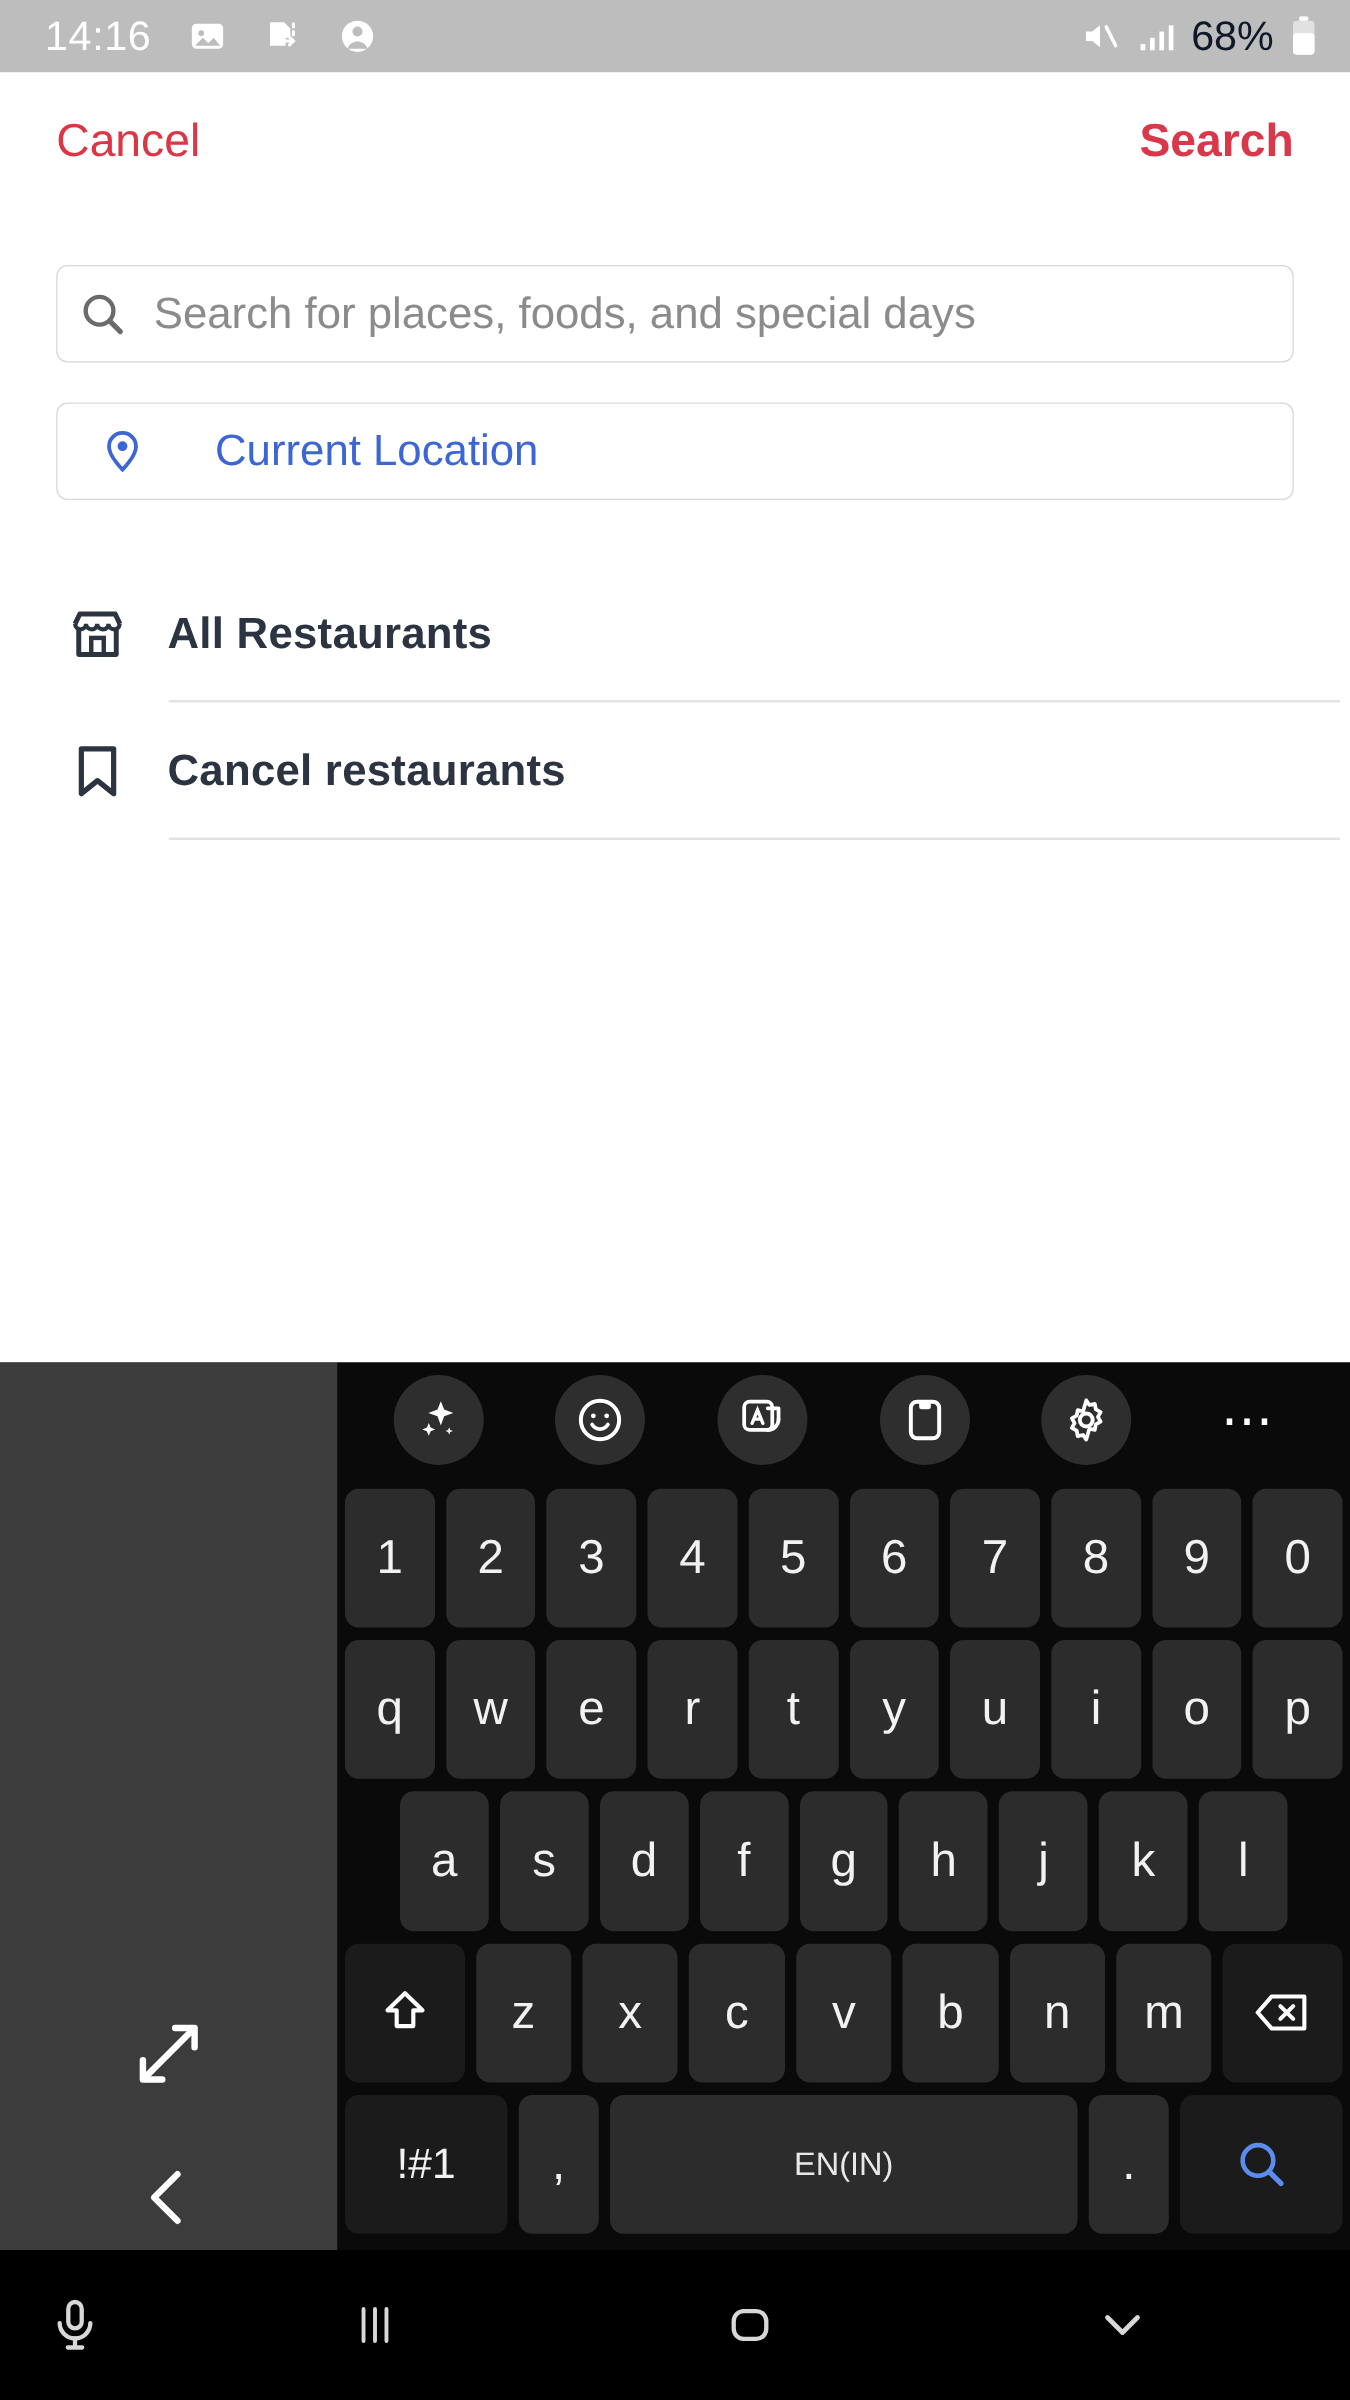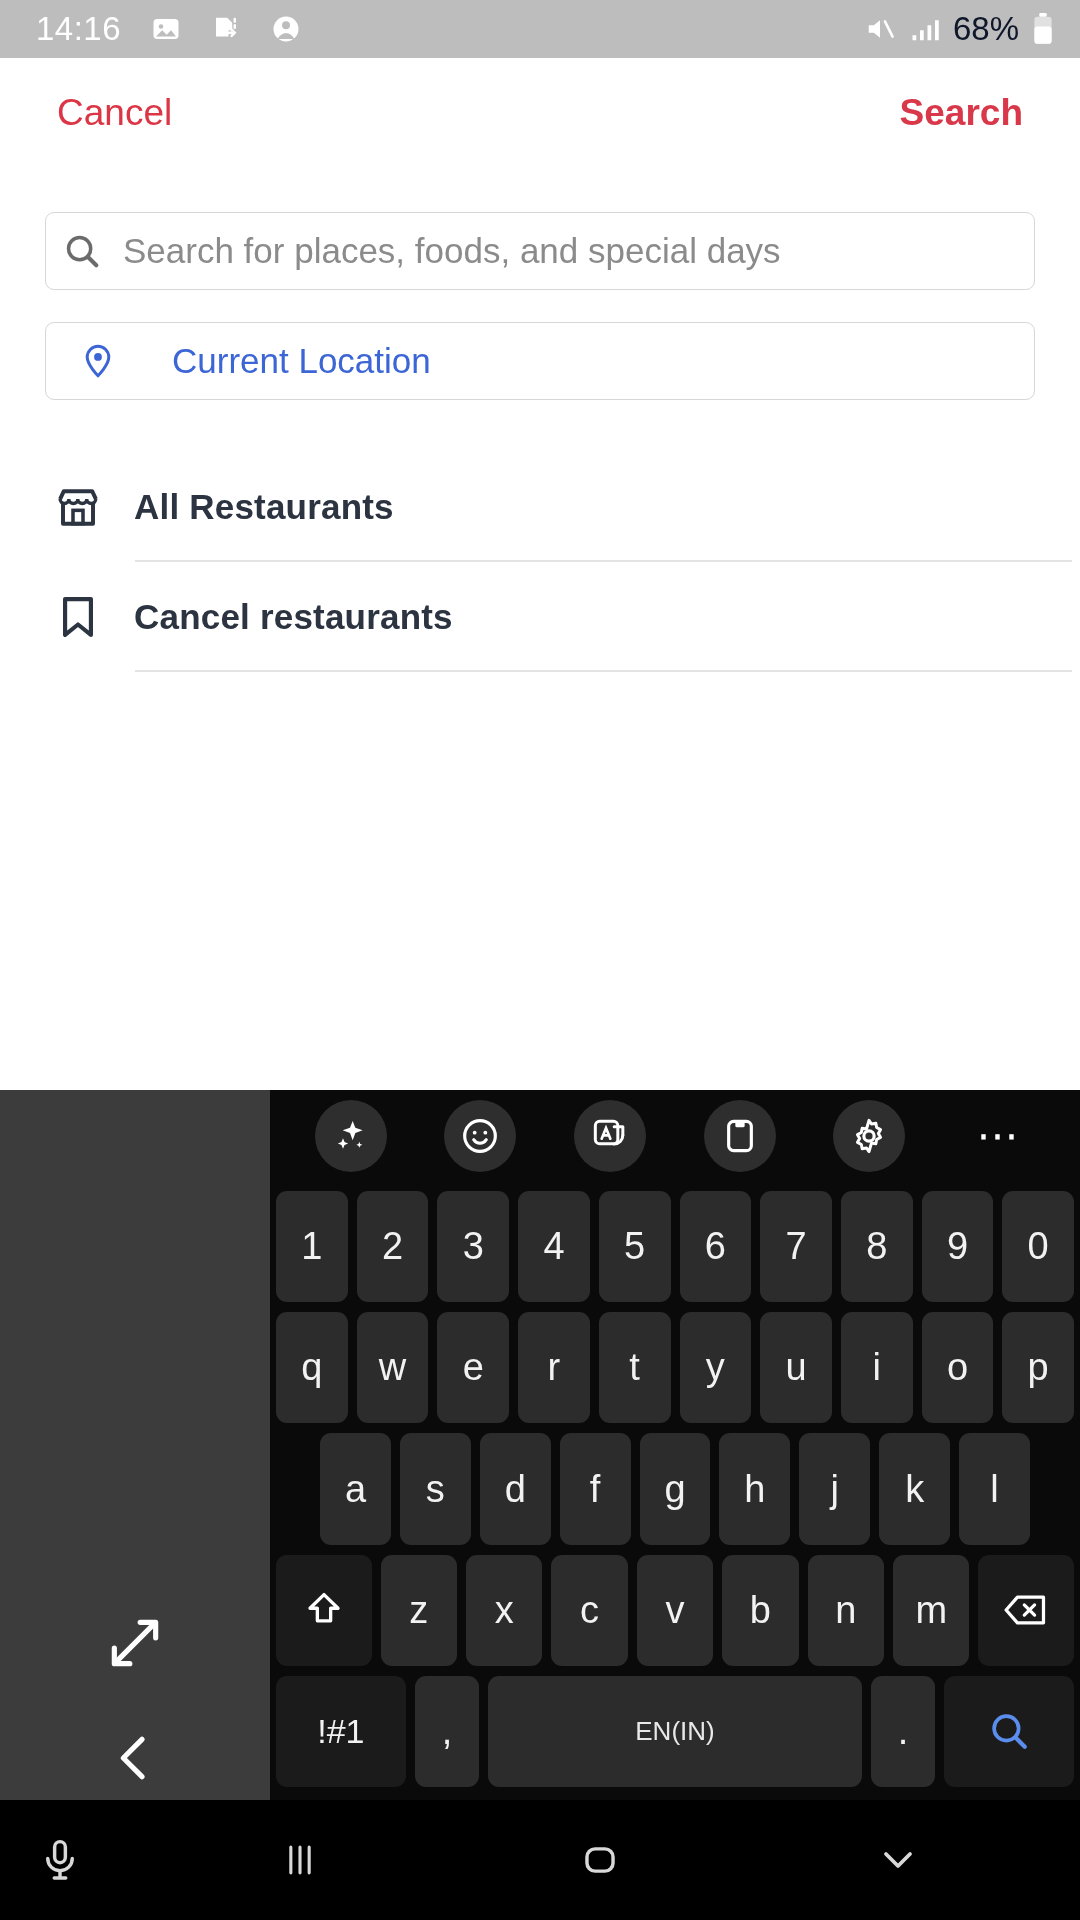--- a/index.html
+++ b/index.html
@@ -23,21 +23,21 @@
   .sb-time { color: #ffffff; font-size: 33px; letter-spacing: .5px; }
   .sb-right { margin-left: auto; display: flex; align-items: center; gap: 13px; }
   .sb-batt { color: #0f172a; font-size: 33px; }
   .sb-ico { display: block; }
 
   
   .topbar {
     position: absolute; top: 58px; left: 0;
     width: 1080px; height: 110px;
     display: flex; align-items: center; justify-content: space-between;
-    padding: 0 57px;
+    padding: 0 45px;
     background: #fff;
   }
   .btn-cancel { font-size: 37px; color: #dc3545; background: none; border: 0; font-family: inherit; }
   .btn-search-top { font-size: 37px; color: #d9384a; font-weight: bold; background: none; border: 0; font-family: inherit; }
 
   
   .searchbox {
     position: absolute; top: 212px; left: 45px;
     width: 990px; height: 78px;
     border: 1px solid #d7d7d7; border-radius: 9px;

